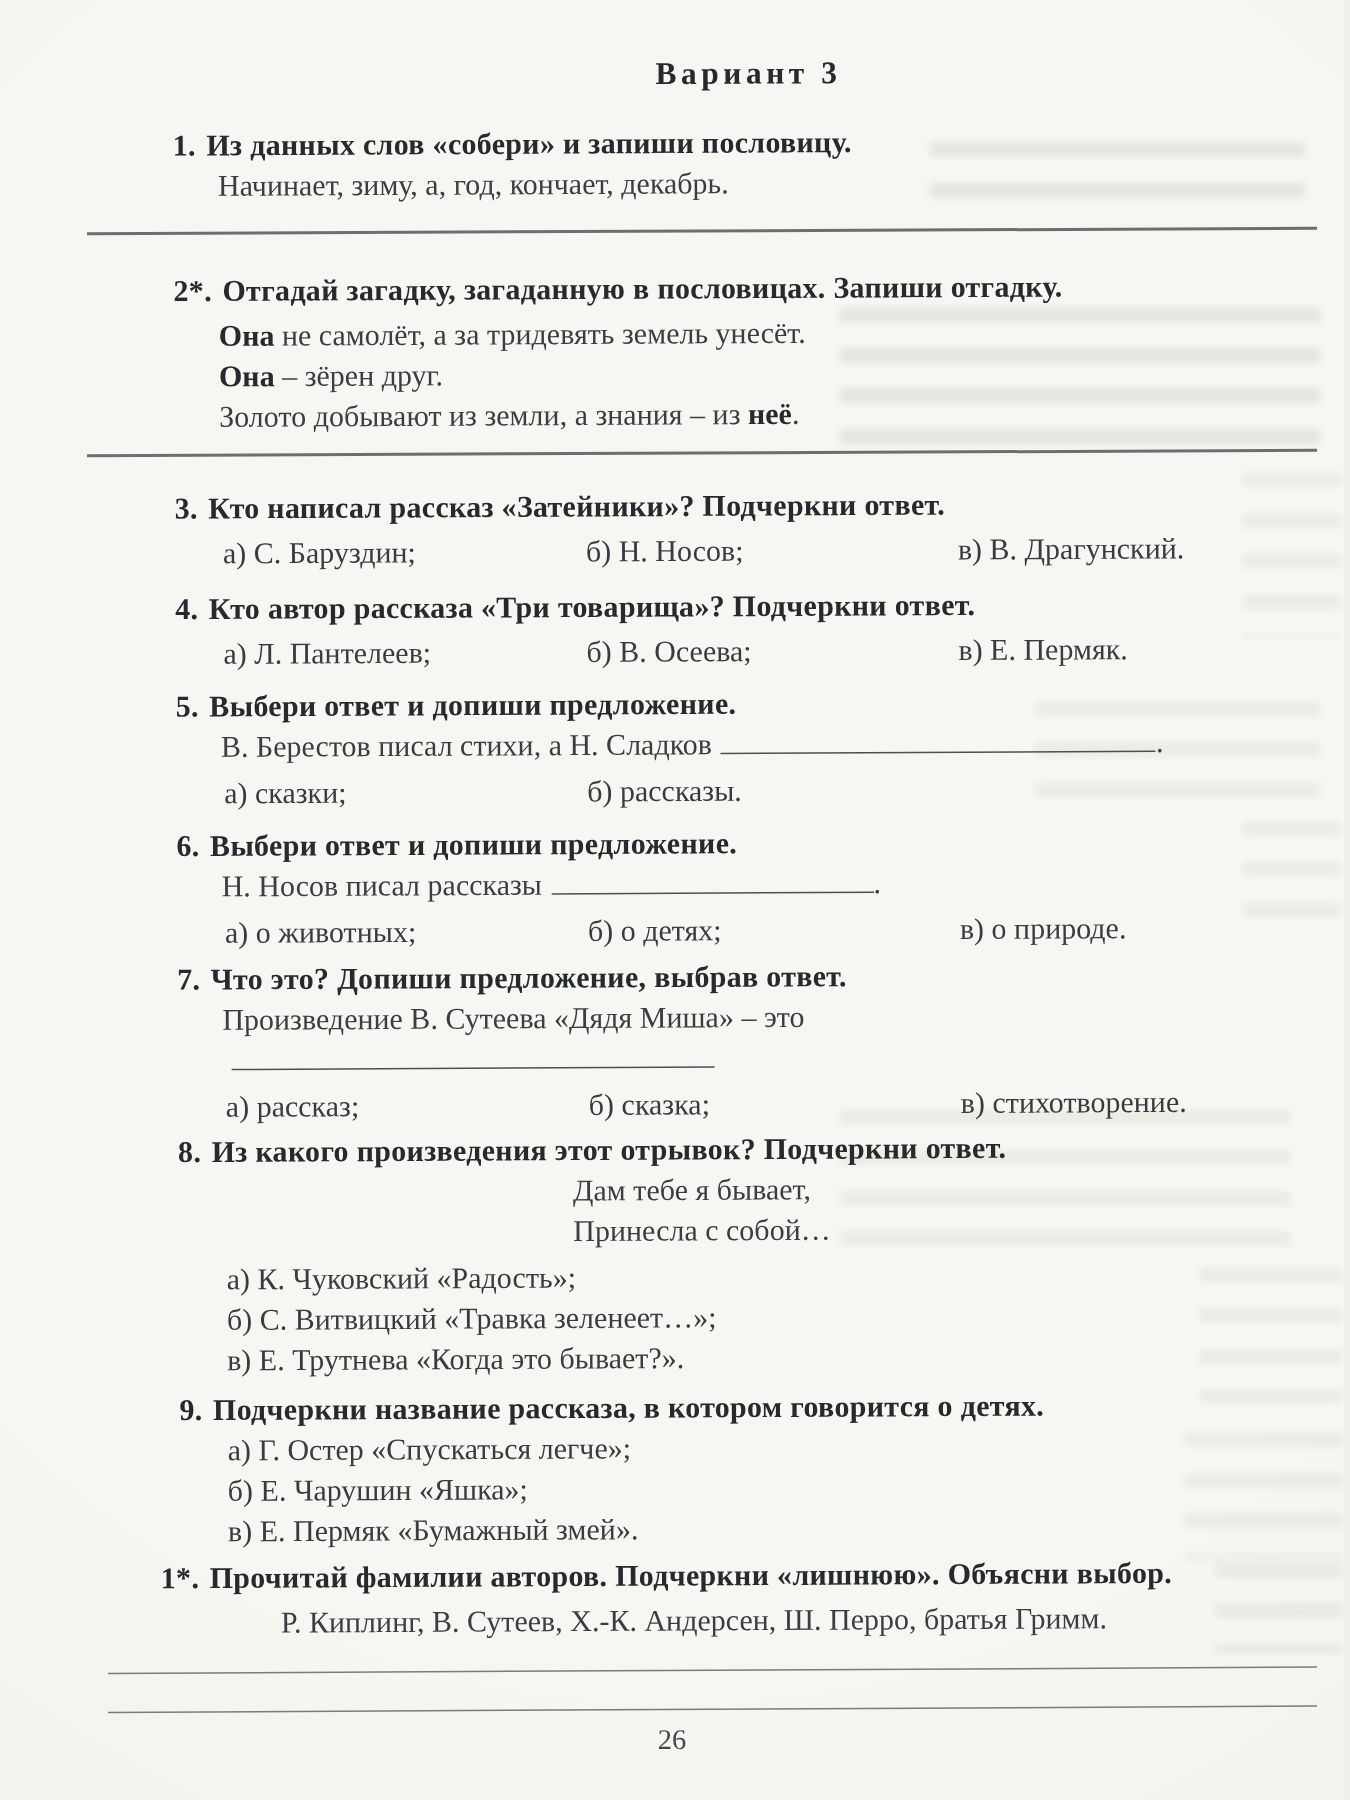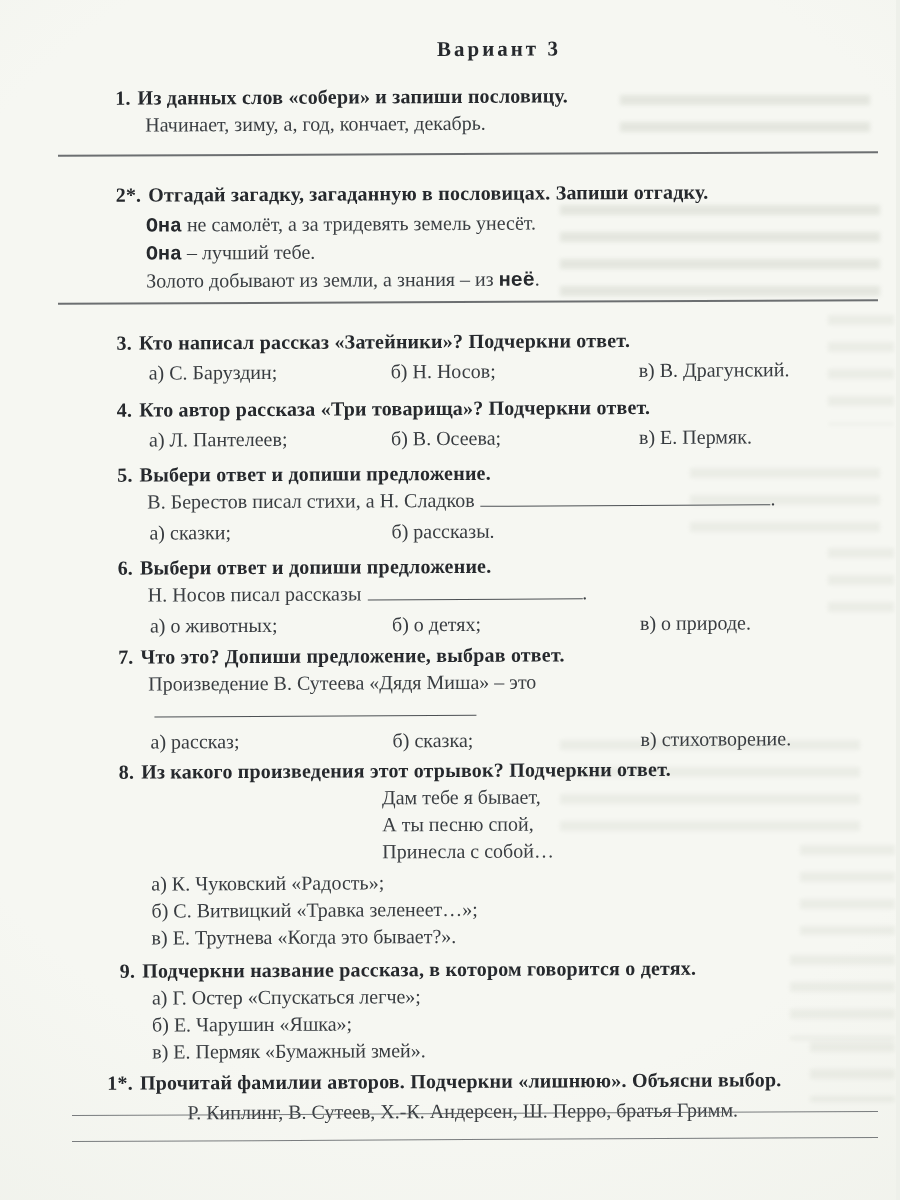--- a/index.html
+++ b/index.html
@@ -53,21 +53,21 @@
     position:absolute;top:1150px;left:0;width:100%;text-align:center;
     font-size:19px;color:#44484c;
   }
   
   .ghost{
     position:absolute;pointer-events:none;filter:blur(2px);opacity:.5;
     background:repeating-linear-gradient(to bottom,
       rgba(128,138,116,.30) 0 10px, rgba(128,138,116,0) 10px 27px);
   }
   .ghost.light{opacity:.32;}
-  b{color:#26292d;font-family:Liberation Mono, monospace;}
+  b{color:#26292d;}
 </style>
 </head>
 <body>
 
 <div class="page">
 
   <div class="ghost" style="left:620px;top:95px;width:250px;height:48px;"></div>
   <div class="ghost" style="left:560px;top:205px;width:320px;height:92px;"></div>
   <div class="ghost light" style="left:828px;top:315px;width:66px;height:110px;"></div>
   <div class="ghost light" style="left:690px;top:468px;width:190px;height:70px;"></div>
@@ -82,21 +82,21 @@
     <div class="title">Вариант 3</div>
 
     <div class="q" style="margin-top:20px;">
       <div class="qh"><span class="qnum">1.</span><span>Из данных слов «собери» и запиши пословицу.</span></div>
       <div class="body-line">Начинает, зиму, а, год, кончает, декабрь.</div>
     </div>
 
     <div class="q" style="margin-top:43px;">
       <div class="qh"><span class="qnum">2*.</span><span>Отгадай загадку, загаданную в пословицах. Запиши отгадку.</span></div>
       <div class="body-line" style="margin-top:3px;"><b>Она</b><span> не самолёт, а за тридевять земель унесёт.</span></div>
-      <div class="body-line"><b>Она</b><span> – лучший тебе.</span></div>
+      <div class="body-line"><b>Она</b><span> – зёрен друг.</span></div>
       <div class="body-line"><span>Золото добывают из земли, а знания – из </span><b>неё</b><span>.</span></div>
     </div>
 
     <div class="q" style="margin-top:34px;">
       <div class="qh"><span class="qnum">3.</span><span>Кто написал рассказ «Затейники»? Подчеркни ответ.</span></div>
       <div class="opts3" style="margin-top:3px;">
         <span>а) С. Баруздин;</span>
         <span>б) Н. Носов;</span>
         <span>в) В. Драгунский.</span>
       </div>
@@ -138,21 +138,20 @@
         <span>б) сказка;</span>
         <span>в) стихотворение.</span>
       </div>
     </div>
 
     <div class="q" style="margin-top:3px;">
       <div class="qh"><span class="qnum">8.</span><span>Из какого произведения этот отрывок? Подчеркни ответ.</span></div>
       <div class="poem-wrap">
         <div class="poem">
           <div class="body-line">Дам тебе я бывает,</div>
-          <div class="body-line">А ты песню спой,</div>
           <div class="body-line">Принесла с собой…</div>
         </div>
       </div>
       <div class="optlist" style="margin-top:4px;">
         <div>а) К. Чуковский «Радость»;</div>
         <div>б) С. Витвицкий «Травка зеленеет…»;</div>
         <div>в) Е. Трутнева «Когда это бывает?».</div>
       </div>
     </div>
 
@@ -170,14 +169,15 @@
       <div class="body-line" style="margin-top:3px;margin-left:37px;">Р. Киплинг, В. Сутеев, Х.-К. Андерсен, Ш. Перро, братья Гримм.</div>
     </div>
 
   </div>
 
   <div class="sep" style="top:153px;"></div>
   <div class="sep" style="top:301px;"></div>
   <div class="ansline" style="top:1113px;"></div>
   <div class="ansline" style="top:1139px;"></div>
 
+  <div class="pageno">26</div>
 
 </div>
 
 </body></html>

